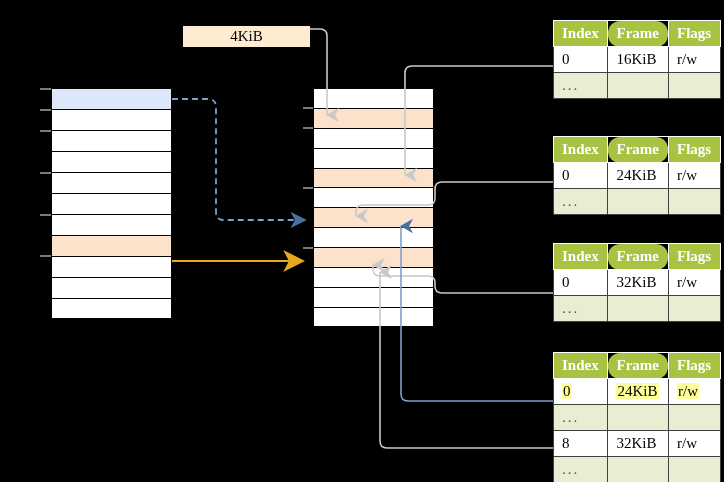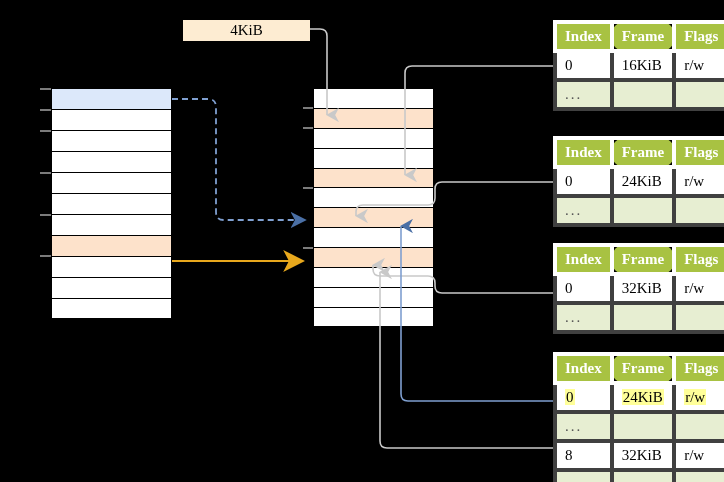--- a/index.html
+++ b/index.html
@@ -22,29 +22,29 @@
   
   #mid-col{position:absolute;left:313px;top:88px;width:121px;}
   #mid-col .cell{
     height:19.9px;border:1px solid #000;border-bottom:none;background:#fff;box-sizing:border-box;
   }
   #mid-col .cell:last-child{border-bottom:1px solid #000;}
   #mid-col .cell.peach{background:#fde2cb;}
 
   
   #size-label{
-    position:absolute;left:183px;top:20px;width:127px;height:21px;
+    position:absolute;left:183px;top:26px;width:127px;height:21px;
     background:#fdecd2;color:#000;font-size:15px;
     display:flex;align-items:center;justify-content:center;
   }
 
   
   .ptbl{position:absolute;left:553px;width:168px;border-collapse:collapse;}
   .ptbl td,.ptbl th{
-    border:4px solid #404040;
+    border:1px solid #404040;
     font-size:15px;
     height:25px;line-height:25px;
     padding:0 8px;
     text-align:left;
     background:#fff;
     font-weight:normal;
   }
   .ptbl th{
     background:#a8c242;color:#fff;font-weight:bold;border-color:#fff;
   }

